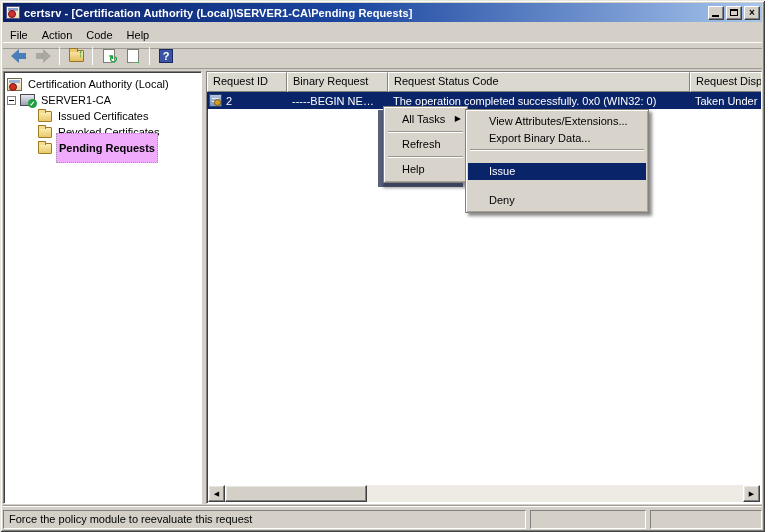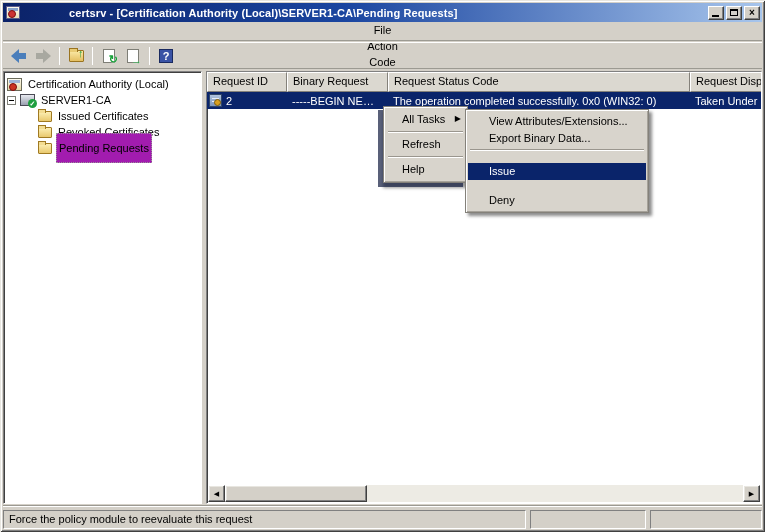--- a/index.html
+++ b/index.html
@@ -4,35 +4,35 @@
 <style>
   * { box-sizing: border-box; margin: 0; padding: 0; }
   html,body { width:765px; height:532px; }
   body { font-family:"Liberation Sans", sans-serif; font-size:11px; background:#D4D0C8; overflow:hidden; }
 
   .window { position:absolute; inset:0; background:#D4D0C8;
     box-shadow: inset 1px 1px 0 #E8E6E0, inset -1px -1px 0 #404040, inset 2px 2px 0 #FFFFFF, inset -2px -2px 0 #808080; }
 
   
   .titlebar { position:absolute; left:3px; top:3px; right:3px; height:19px;
-    background:linear-gradient(to right,#0B2268,#1A45A0 45%,#A7C5EC); display:flex; align-items:center; padding:0 2px;gap:45px; }
+    background:linear-gradient(to right,#0B2268,#1A45A0 45%,#A7C5EC); display:flex; align-items:center; padding:0 2px; }
   .app-icon { width:14px; height:13px; margin:0 4px 0 1px; position:relative;
     background:linear-gradient(#FDFBEF,#E9DFB9); border:1px solid #5A5A8A; }
   .app-icon::before { content:""; position:absolute; left:1px; top:1px; right:1px; height:3px; background:#8AA3CC; }
   .app-icon::after { content:""; position:absolute; left:1px; bottom:0px; width:6px; height:6px; background:#C33; border-radius:50%; border:1px solid #801010; }
   .title-text { color:#fff; font-weight:bold; flex:1; white-space:nowrap; overflow:hidden; letter-spacing:0.1px; }
   .winbtns { display:flex; gap:2px; }
   .winbtn { width:16px; height:14px; background:#D4D0C8; border:1px solid;
     border-color:#FFFFFF #404040 #404040 #FFFFFF; box-shadow:inset -1px -1px 0 #808080; position:relative;
     display:flex; align-items:center; justify-content:center; font-size:10px; font-weight:bold; color:#000; line-height:10px; }
   .glyph-min { position:absolute; left:3px; bottom:2px; width:7px; height:2px; background:#000; }
   .glyph-max { width:8px; height:7px; border:1px solid #000; border-top:2px solid #000; }
 
   
-  .menubar { position:absolute; left:3px; top:22px; right:3px; height:19px; display:flex; align-items:center; border-bottom:1px solid #9C9A92;flex-direction:column; }
+  .menubar { position:absolute; left:3px; top:22px; right:3px; height:27px; display:flex; align-items:center; border-bottom:1px solid #9C9A92; }
   .menu-item { padding:2px 7px; color:#000; }
 
   
   .toolbar { position:absolute; left:3px; top:42px; right:3px; height:27px; border-top:1px solid #FFFFFF; border-bottom:1px solid #9C9A92;
     display:flex; align-items:center; padding-left:4px; }
   .tb-sep { width:1px; height:18px; background:#808080; border-right:1px solid #fff; margin:0 4px; }
   .tb-btn { width:24px; height:22px; display:flex; align-items:center; justify-content:center; position:relative; }
   .arrow-left { position:relative; width:16px; height:10px; }
   .arrow-left .head { position:absolute; left:0; top:-2px; width:0; height:0; border:7px solid transparent; border-right:8px solid #4A7EBB; border-left:0; }
   .arrow-left .tail { position:absolute; left:8px; top:2px; width:7px; height:6px; background:#4A7EBB; }
@@ -47,21 +47,21 @@
   .tb-help { width:14px; height:14px; background:#3A53A5; border:1px solid #1A2A60; color:#fff; font-weight:bold; display:flex; align-items:center; justify-content:center; font-size:11px; }
 
   
   .sunken { background:#fff; border:1px solid; border-color:#808080 #FFFFFF #FFFFFF #808080; box-shadow:inset 1px 1px 0 #404040; }
   .leftpane  { position:absolute; left:3px; top:71px; width:199px; height:433px; overflow:hidden; padding-top:4px; }
   .rightpane { position:absolute; left:206px; top:71px; width:556px; height:433px; overflow:hidden; }
 
   
   .tree-row { height:16px; display:flex; align-items:center; white-space:nowrap; }
   .tree-label { padding:1px 2px; }
-  .tree-label.sel { background:#a21caf; border:1px dotted #9a9a9a; padding:8px 2px; }
+  .tree-label.sel { background:#f0abfc; border:1px dotted #9a9a9a; padding:8px 2px;font-weight:bold; }
   .expander { width:9px; height:9px; background:#fff; border:1px solid #7E7E76; margin:0 4px 0 3px; position:relative; flex:none; }
   .expander::before { content:""; position:absolute; left:1px; top:3px; width:5px; height:1px; background:#000; }
   .ca-root-icon { width:15px; height:13px; flex:none; margin:0 4px 0 3px; background:linear-gradient(#FDFBEF,#E6D9A8); border:1px solid #6A6A5A; position:relative; }
   .ca-root-icon::before { content:""; position:absolute; left:1px; top:1px; right:1px; height:3px; background:#9FB4D6; }
   .ca-root-icon::after { content:""; position:absolute; left:1px; bottom:-1px; width:6px; height:6px; background:#CC3322; border-radius:50%; border:1px solid #7A1010; }
   .server-icon { width:15px; height:12px; flex:none; margin-right:4px; background:linear-gradient(#E8EAF0,#9AA0B0); border:1px solid #4A4A55; position:relative; }
   .server-icon::after { content:"\2713"; position:absolute; right:-3px; bottom:-3px; width:9px; height:9px; background:#1E9E3E; border-radius:50%; color:#fff; font-size:7px; line-height:9px; text-align:center; font-weight:bold; }
   .folder-icon { width:14px; height:11px; flex:none; margin-right:4px; background:linear-gradient(#FCEFB4,#E9C96E); border:1px solid #A07A22; border-radius:1px; position:relative; }
   .folder-icon::before { content:""; position:absolute; left:-1px; top:-3px; width:6px; height:3px; background:#F3DD92; border:1px solid #A07A22; border-bottom:none; }
 

